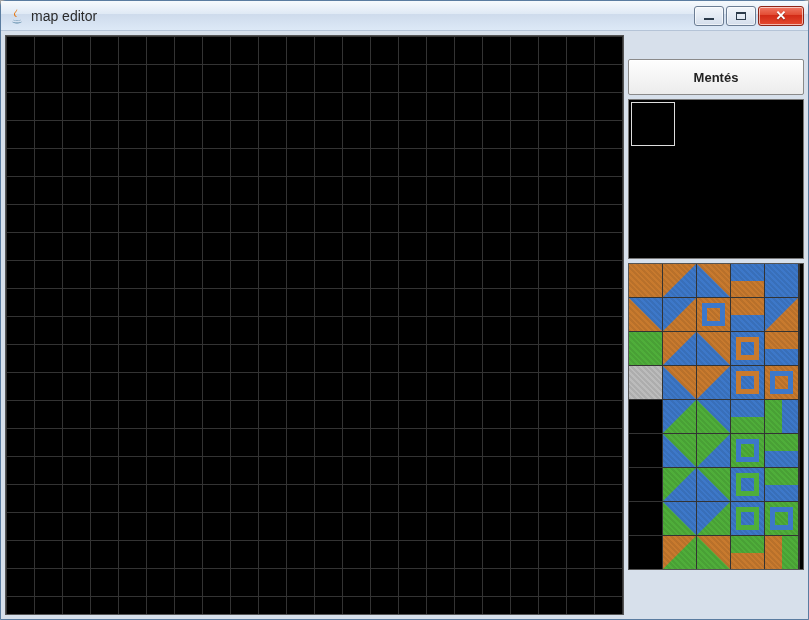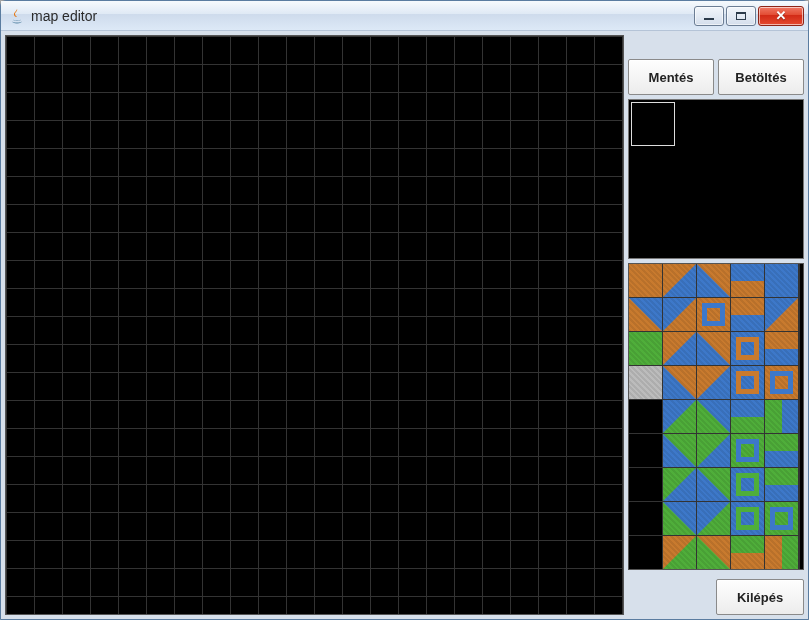--- a/index.html
+++ b/index.html
@@ -194,21 +194,20 @@
   <div class="client">
 
     <div class="canvas-area">
       <div class="grid-bg"></div>
     </div>
 
     <div class="side">
 
       <div class="btn-row">
         <div class="btn">Mentés</div>
-        <div class="btn">Betöltés</div>
       </div>
 
       <div class="preview">
         <div class="preview-sel"></div>
       </div>
 
       <div class="palette">
         <div class="palette-inner" id="palette-grid">
             <div class="tile">
               <div class="base c-orange"></div>
@@ -377,19 +376,16 @@
               <div class="base c-orange"></div>
               <div class="sq c-green" style="left: 0px; top: 0px; right: 0px; height: 50%;"></div>
             </div>
             <div class="tile">
               <div class="base c-orange"></div>
               <div class="sq c-green" style="right: 0px; top: 0px; bottom: 0px; width: 50%;"></div>
             </div>
           </div>
       </div>
 
-      <div class="footer">
-        <div class="btn">Kilépés</div>
-      </div>
 
     </div>
   </div>
 </div>
 
 </body></html>

